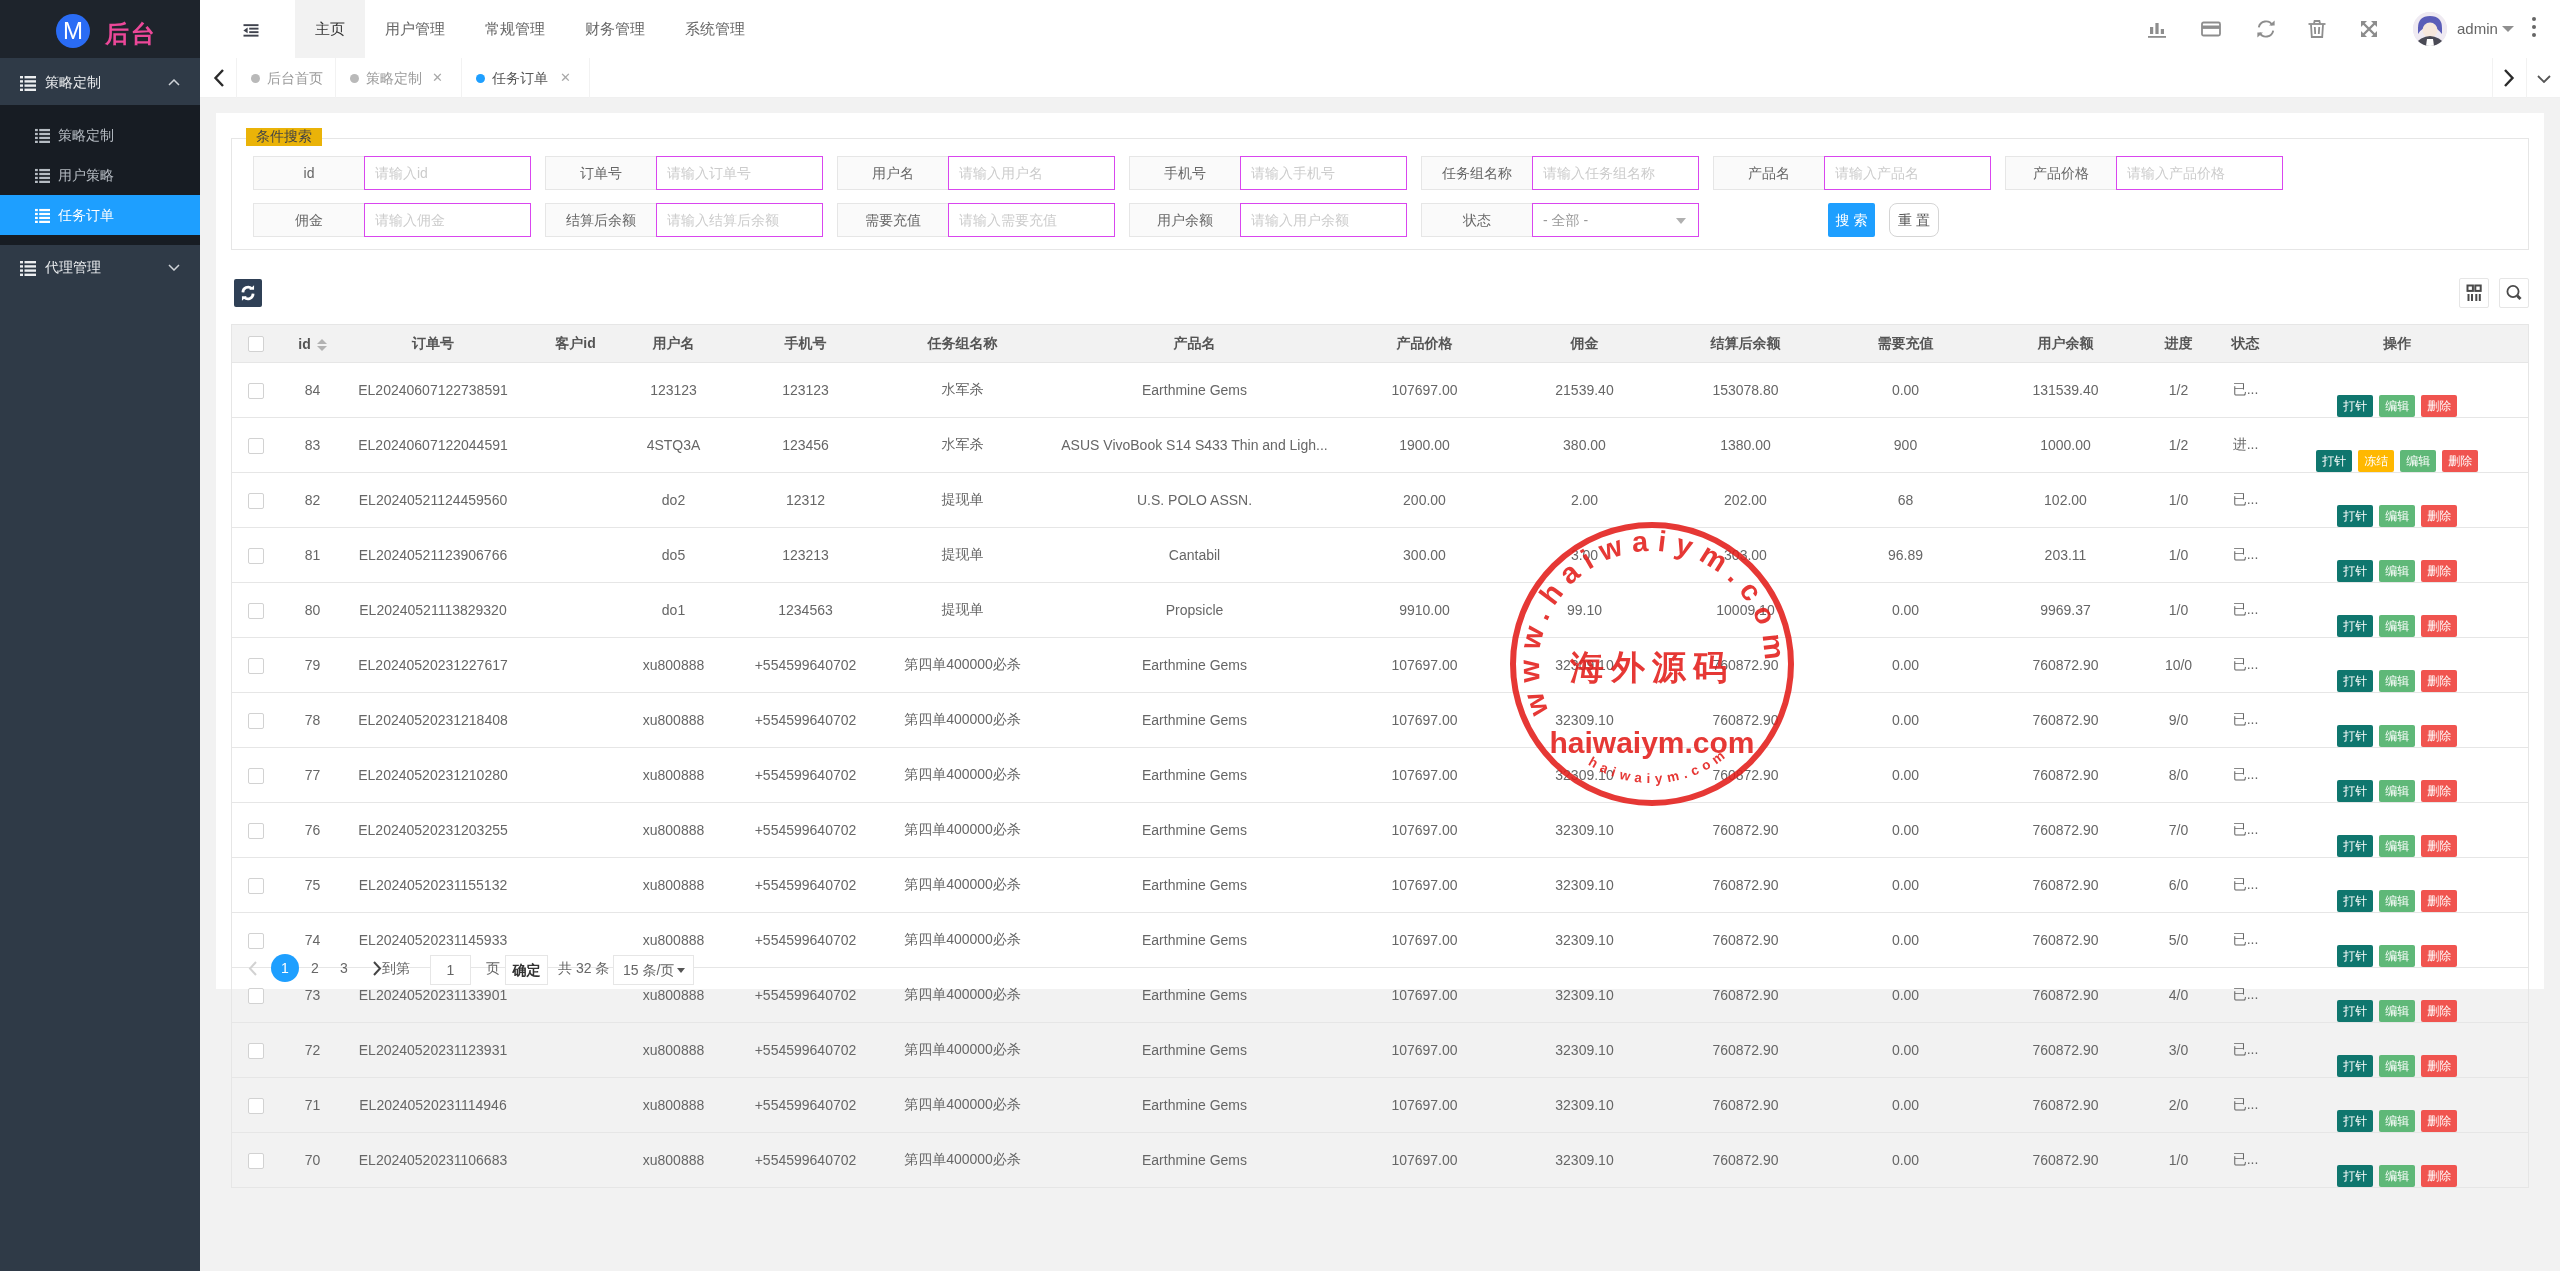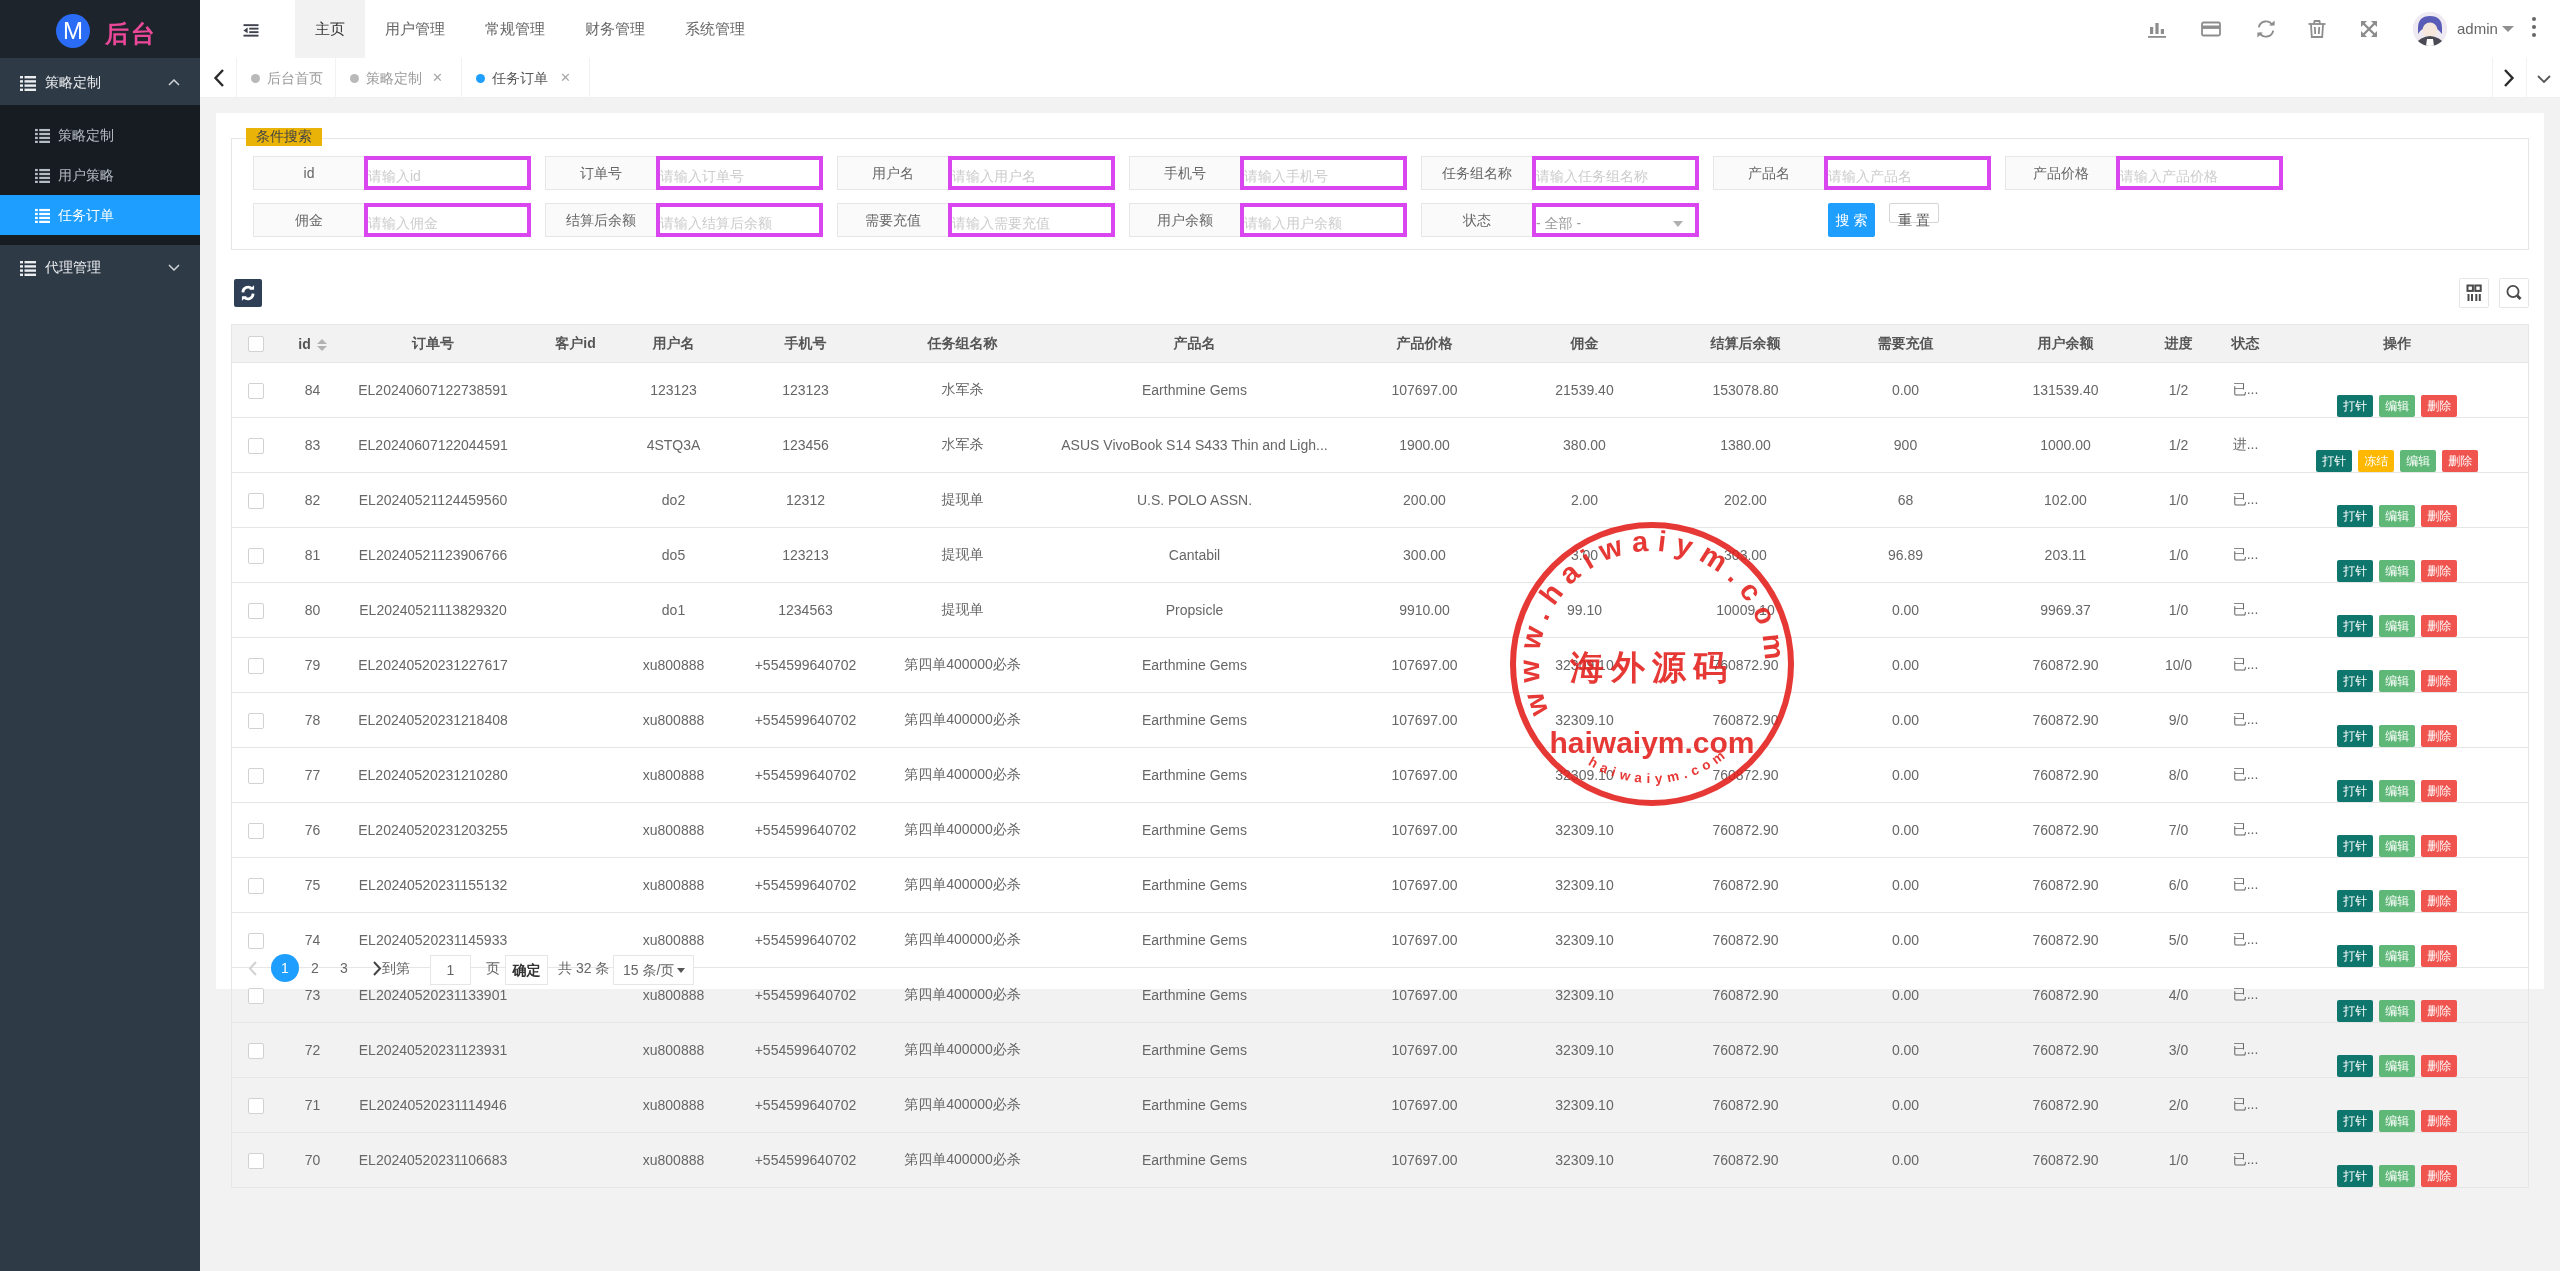--- a/index.html
+++ b/index.html
@@ -39,23 +39,23 @@
 .tab .cl { position:absolute; font-size:13px; color:#a8a8a8; top:0px; }
 .tab.cur { color:#555; }
 .tab.cur .dot { background:#1E9FFF; }
 
 
 #card { position:absolute; left:216px; top:113px; width:2328px; height:876px; background:#fff; }
 #fs { position:absolute; left:15px; top:25px; width:2298px; height:112px; border:1px solid #e6e6e6; }
 #fs .lg { position:absolute; left:14px; top:-11px; background:#eab308; padding:0 10px; font-size:14px; color:#444; }
 .fg { position:absolute; height:34px; }
 .fg .lb { position:absolute; left:0; top:0; width:112px; height:34px; border:1px solid #e6e6e6; background:#fafafa; text-align:center; line-height:32px; font-size:14px; color:#666; }
-.fg .ip { position:absolute; left:111px; top:0; width:167px; height:34px; border:4px solid #d946ef; background:#fff; line-height:32px; font-size:14px; color:#ccc; }
+.fg .ip { position:absolute; left:111px; top:0; width:167px; height:34px; border:1px solid #d946ef; background:#fff; line-height:32px; font-size:14px; color:#ccc; padding-left:10px; }
 .btn-search { position:absolute; left:1612px; top:90px; width:47px; height:34px; background:#1E9FFF; color:#fff; font-size:14px; text-align:center; line-height:34px; border-radius:2px; }
-.btn-reset { position:absolute; left:1673px; top:90px; width:50px; height:20px; background:#fff; border:1px solid #d5d5d5; color:#555; font-size:14px; text-align:center; line-height:32px; border-radius:2px; }
+.btn-reset { position:absolute; left:1673px; top:90px; width:50px; height:34px; background:#fff; border:1px solid #d5d5d5; color:#555; font-size:14px; text-align:center; line-height:32px; border-radius:8px; }
 
 #refbtn { position:absolute; left:18px; top:166px; width:28px; height:28px; background:#2F4056; border-radius:2px; color:#fff; text-align:center; line-height:28px; font-size:15px; }
 .tool { position:absolute; top:165px; width:30px; height:30px; border:1px solid #e6e6e6; border-radius:2px; background:#fff; }
 
 
 table { border-collapse:collapse; table-layout:fixed; }
 #tbl { position:absolute; left:15px; top:211px; width:2298px; border:1px solid #e6e6e6; }
 #tbl th { background:#f2f2f2; height:38px; font-size:14px; color:#555; font-weight:bold; border-bottom:1px solid #e6e6e6; text-align:center; }
 #tbl td { height:39px; font-size:14px; color:#666; text-align:center; border-bottom:1px solid #e6e6e6; white-space:nowrap; overflow:hidden; }
 .ck { display:inline-block; width:16px; height:16px; border:1px solid #d2d2d2; border-radius:2px; background:#fff; vertical-align:middle; }

